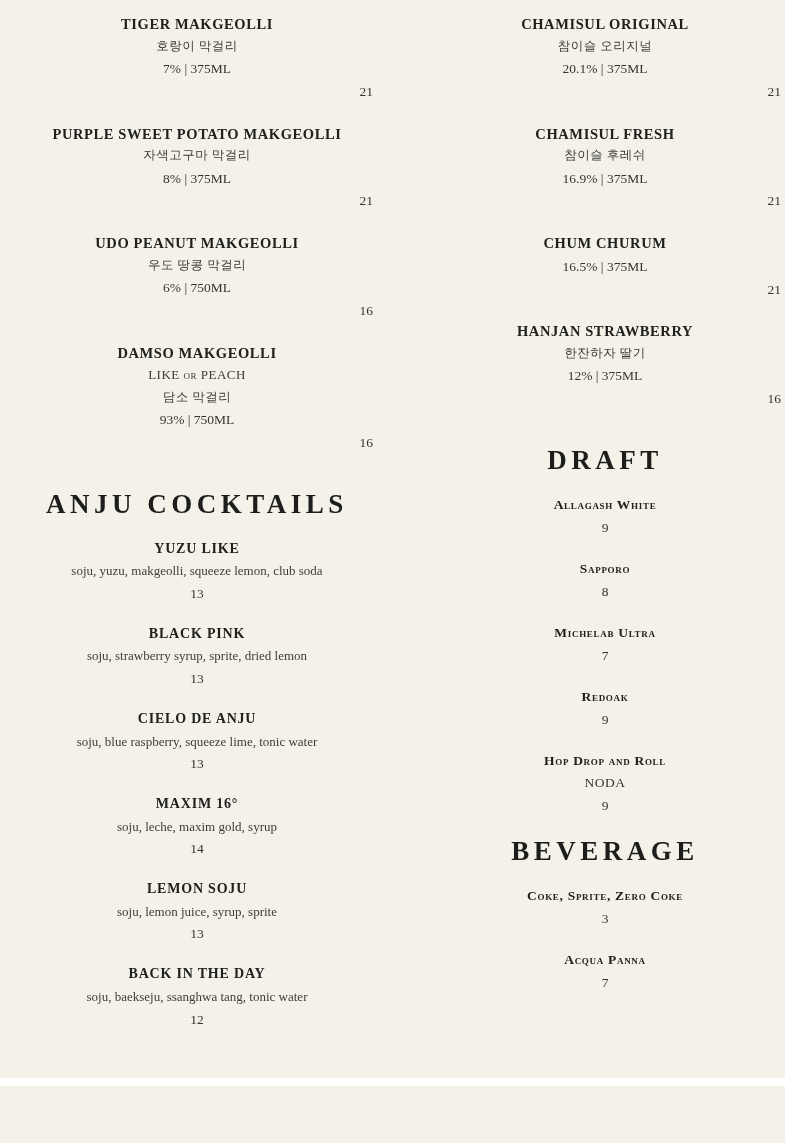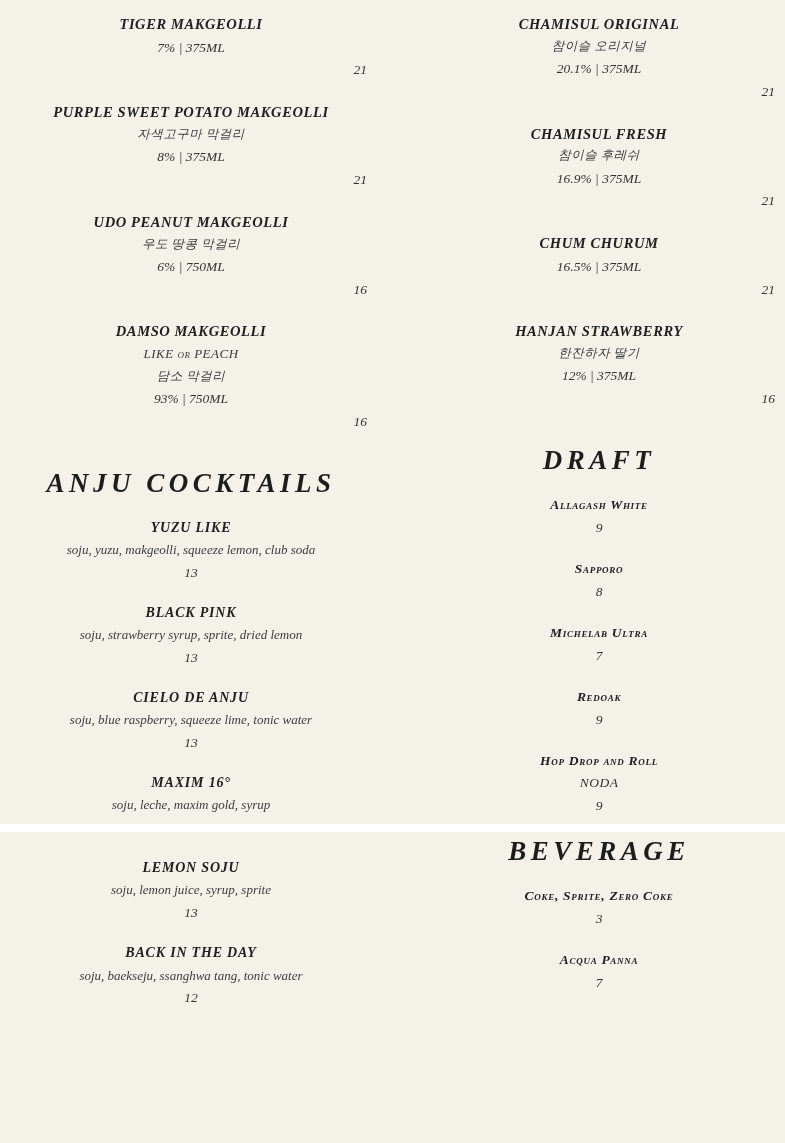--- a/index.html
+++ b/index.html
@@ -10,25 +10,24 @@
     width: 785px;
     height: 1143px;
     background: #f3f1e8;
     font-family: "Liberation Serif", serif;
     color: #2b2b2b;
     overflow: hidden;
     position: relative;
   }
   .page {
     width: 785px;
-    height: 832px;
+    height: 1086px;
     box-sizing: border-box;
-    padding: 14px 0 0 3px;
+    padding: 14px 0 0 9px;
     position: relative;
-    font-style: italic;
   }
   .columns {
     display: flex;
     flex-direction: row;
     width: 785px;
   }
   .col {
     width: 392px;
     box-sizing: border-box;
     text-align: center;
@@ -148,20 +147,21 @@
 </head>
 <body>
 
 <div class="page">
   <div class="columns">
 
     <div class="col col-left">
 
       <div class="item">
         <div class="item-name">TIGER MAKGEOLLI</div>
+        <div class="item-kr">호랑이 막걸리</div>
         <div class="item-spec">7% | 375ML</div>
         <div class="item-price">21</div>
       </div>
 
       <div class="item">
         <div class="item-name">PURPLE SWEET POTATO MAKGEOLLI</div>
         <div class="item-kr">자색고구마 막걸리</div>
         <div class="item-spec">8% | 375ML</div>
         <div class="item-price">21</div>
       </div>

